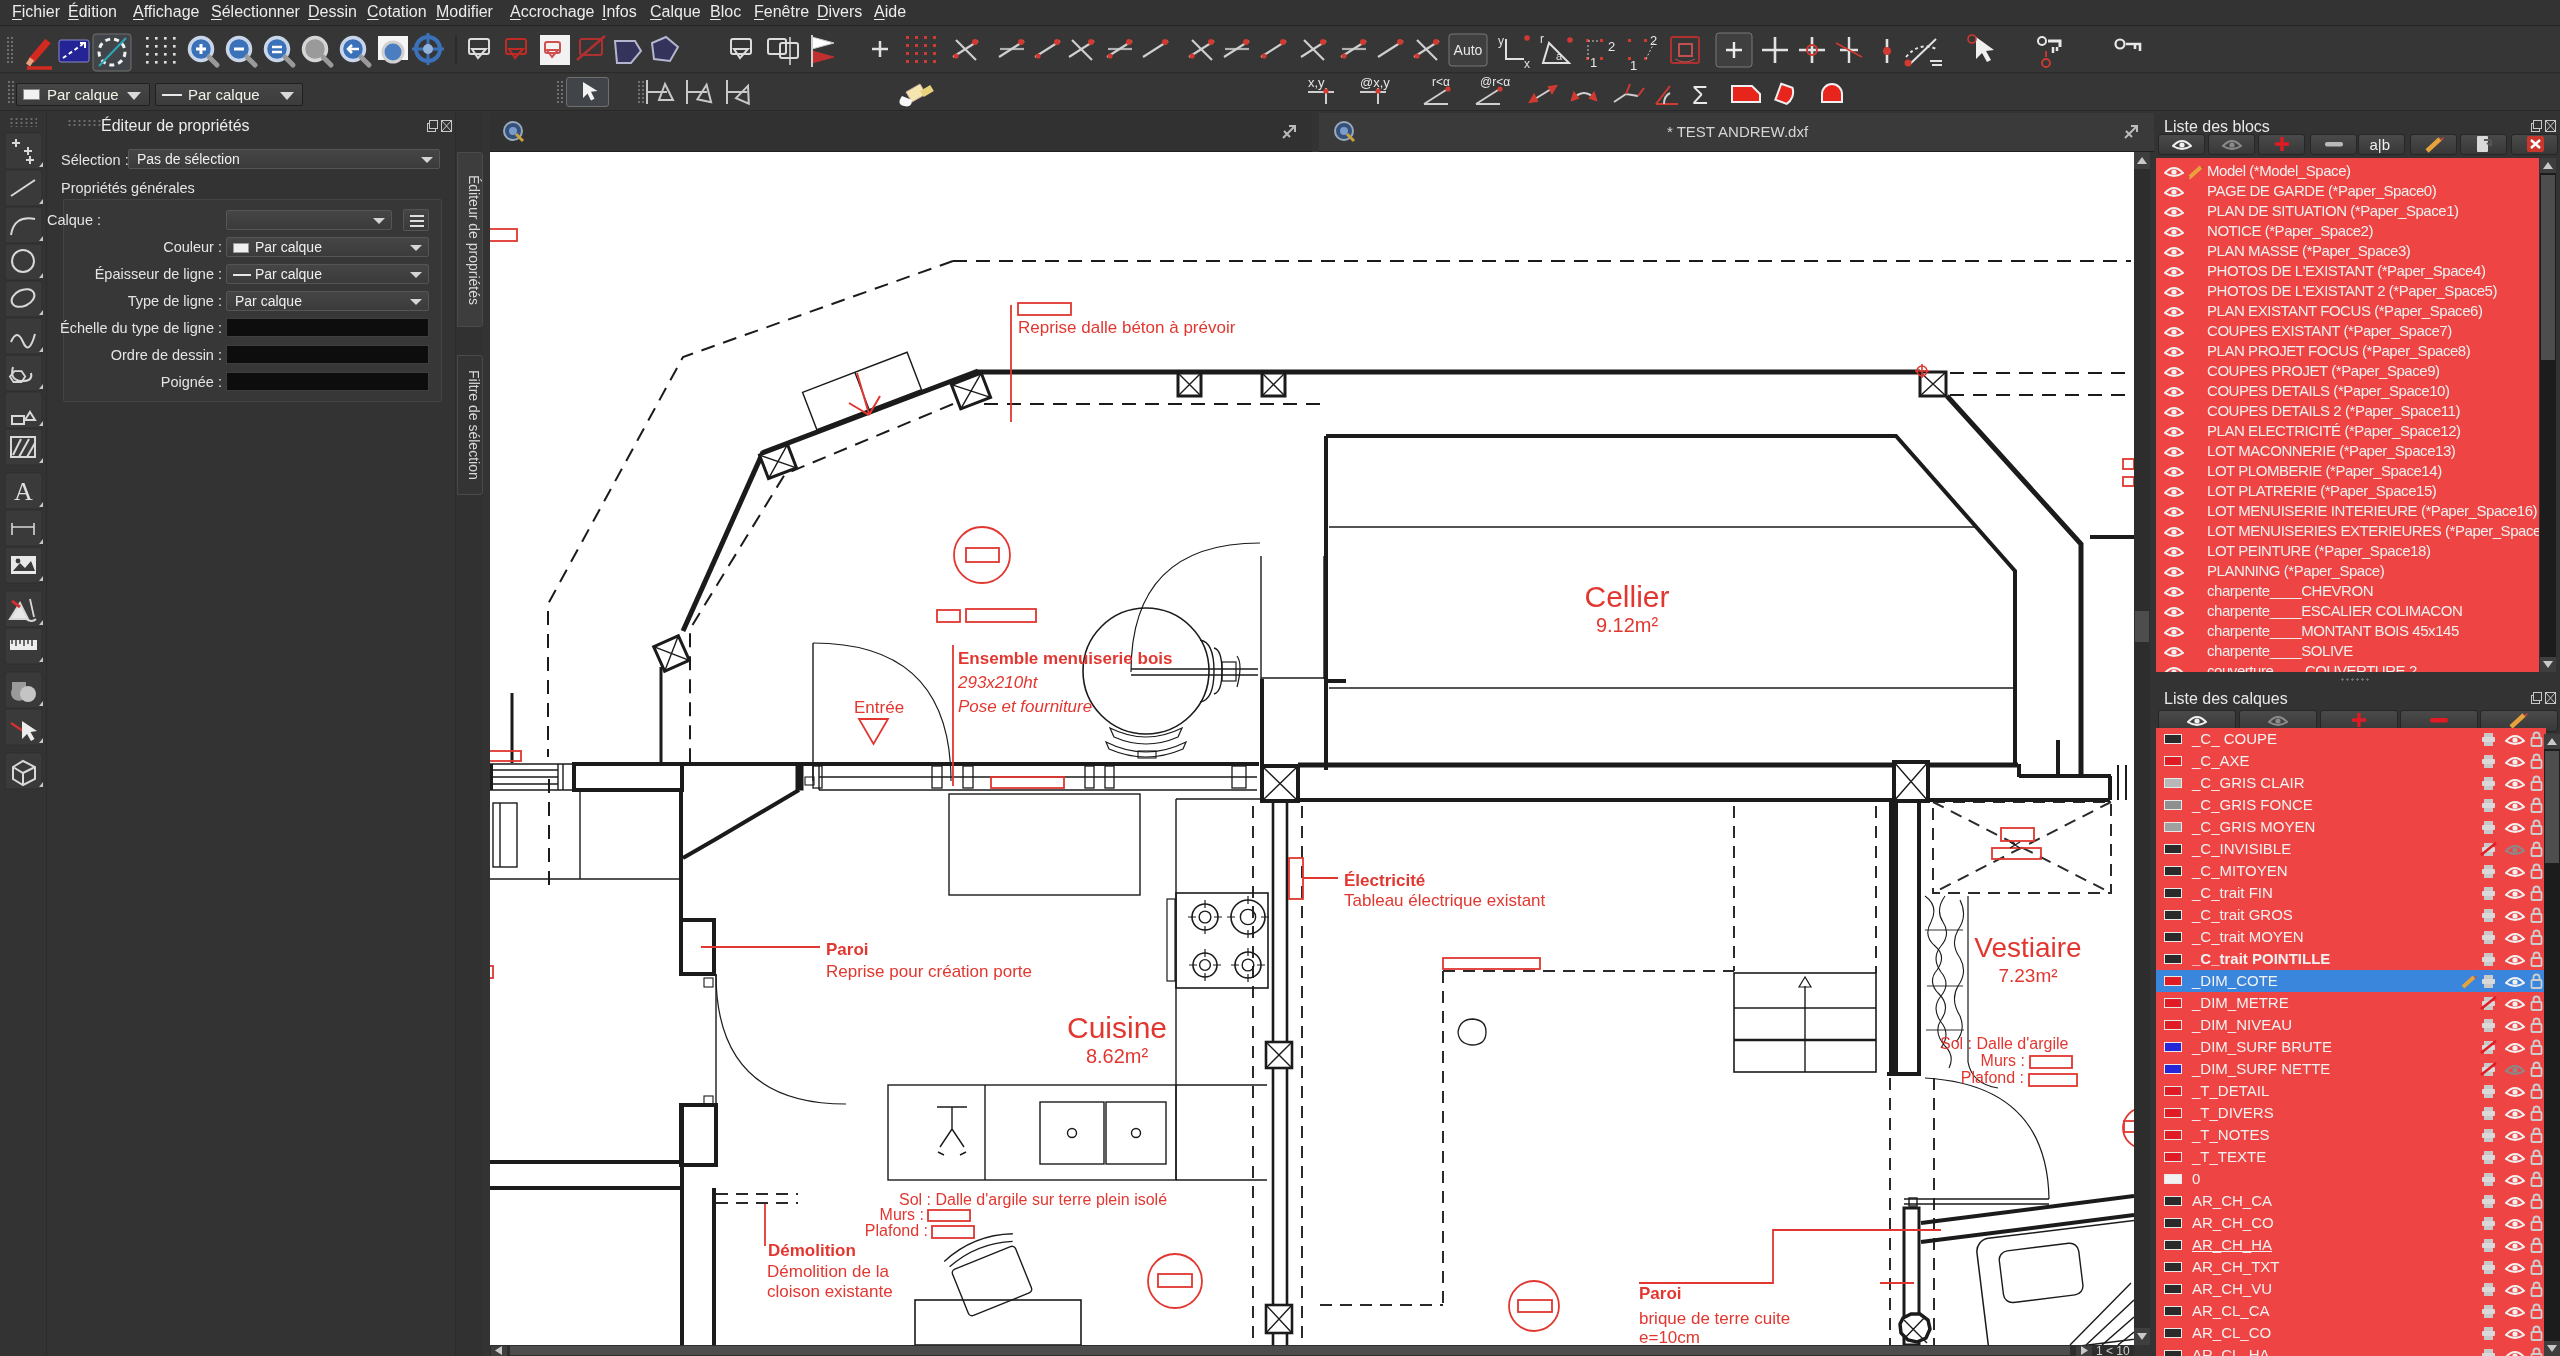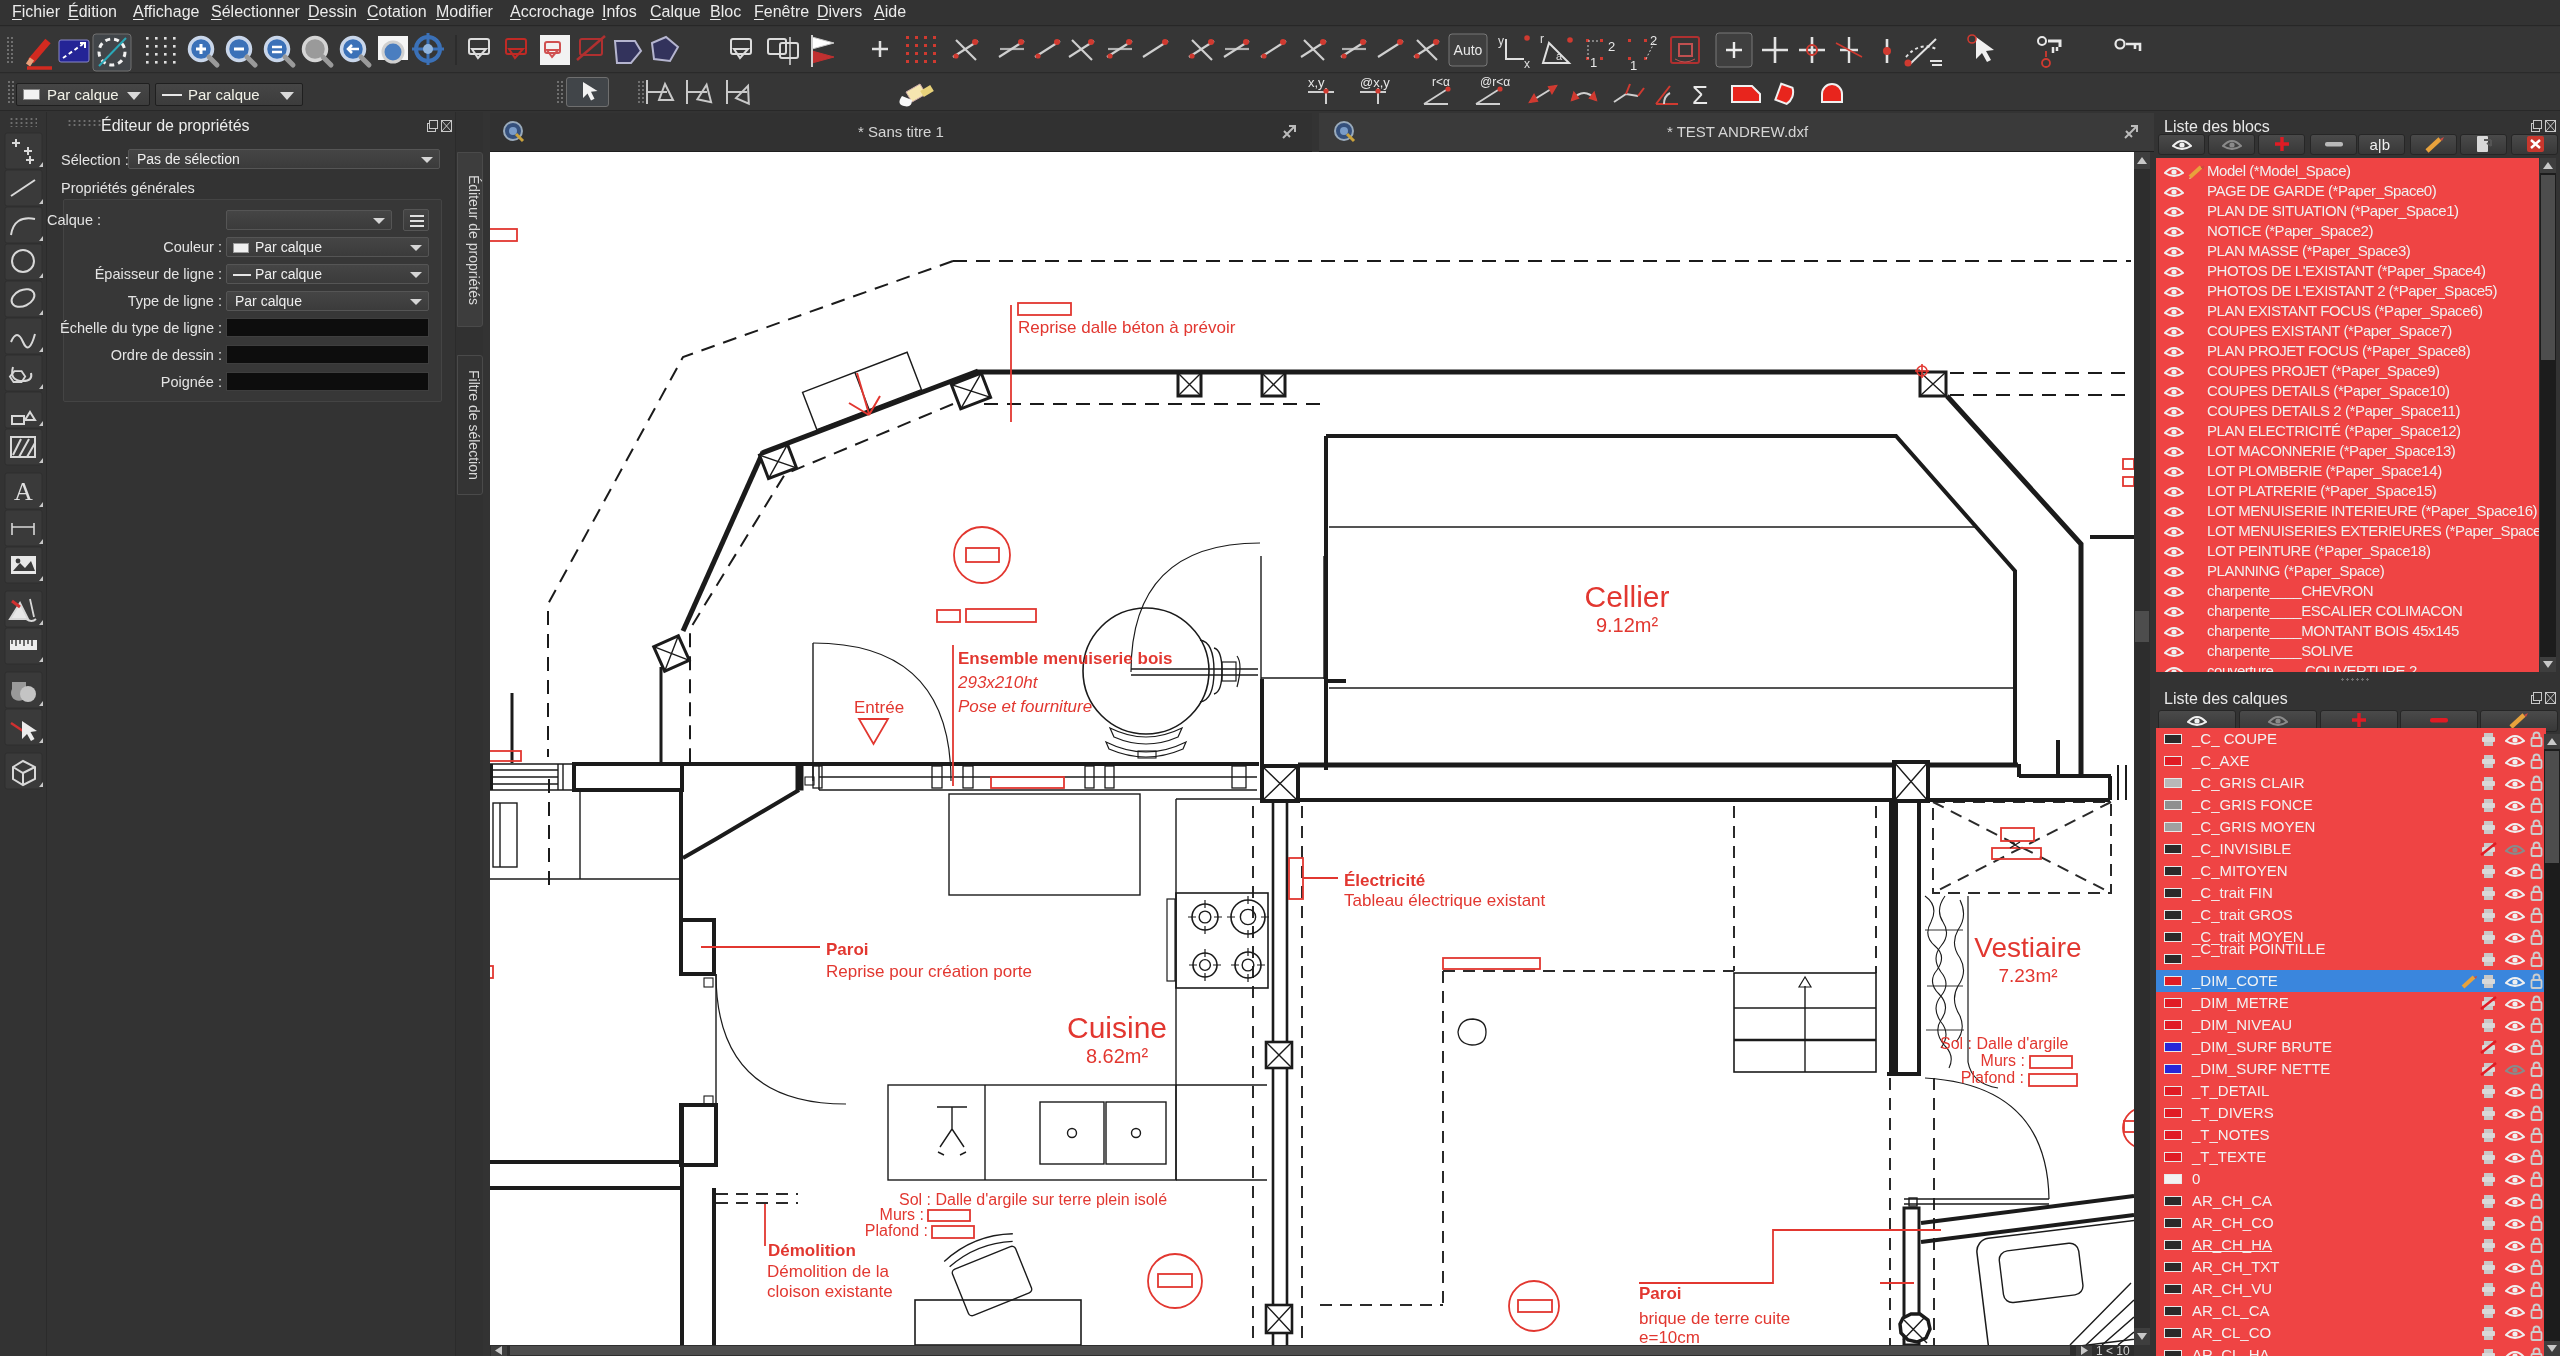--- a/index.html
+++ b/index.html
@@ -525,21 +525,20 @@
 <div id="tabstrip">
 <div class="vtab" style="top:40px;height:175px;background:#3d3d3d;">Éditeur de propriétés</div>
 <div class="vtab" style="top:243px;height:140px;background:#343434;">Filtre de sélection</div>
 </div>
 <div class="tbar" style="left:490px;width:822px;background:#313131;border-bottom:1px solid #1e1e1e;">
     <svg class="abs" style="left:12px;top:7px" width="24" height="24">
       <circle cx="11" cy="11" r="9" fill="#35507c" stroke="#9ab" stroke-width="2"></circle>
       <circle cx="11" cy="11" r="4" fill="#7a9cc8"></circle>
       <path d="M14 14 l7 7" stroke="#caa23c" stroke-width="3"></path>
     </svg>
-    <div style="position:absolute;left:0;right:0;top:10px;text-align:center;">* Sans titre 1</div>
     <svg class="abs" style="right:14px;top:10px" width="18" height="18">
       <path d="M3 15 L15 3 M9 3 l6 0 l0 6 M4 8 l6 6" stroke="#bbb" stroke-width="2" fill="none"></path>
     </svg>
   </div>
 <div class="tbar" style="left:1319px;width:837px;background:#3a3a3a;border-bottom:1px solid #1e1e1e;">
     <svg class="abs" style="left:14px;top:7px" width="24" height="24">
       <circle cx="11" cy="11" r="9" fill="#35507c" stroke="#9ab" stroke-width="2"></circle>
       <circle cx="11" cy="11" r="4" fill="#7a9cc8"></circle>
       <path d="M14 14 l7 7" stroke="#caa23c" stroke-width="3"></path>
     </svg>
@@ -1286,21 +1285,21 @@
       </svg>
 <svg class="abs" style="left:349px;top:203px" width="20" height="14" viewBox="0 0 20 14">
         <path d="M1 8 Q10 -2 19 8 Q10 14 1 8 z" fill="none" stroke="#f0f0f0" stroke-width="2"></path>
         <circle cx="10" cy="7" r="2.6" fill="#f0f0f0"></circle>
       </svg>
 <svg class="abs" style="left:374px;top:201px" width="13" height="16">
         <rect x="1.5" y="7" width="10" height="8" rx="1" fill="none" stroke="#cdcdcd" stroke-width="1.8"></rect>
         <path d="M3.5 7 v-2.5 a3 3 0 0 1 6 0 V 7" fill="none" stroke="#cdcdcd" stroke-width="1.8"></path>
       </svg>
 <span class="abs" style="left:8px;top:226px;width:18px;height:10px;background:#2a2a2a;border:1px solid #e8e8e8;"></span>
-<div class="abs" style="left:36px;top:212px;color:#f2f2f2;font-size:15px;white-space:nowrap;">_C_trait POINTILLE</div>
+<div class="abs" style="left:36px;top:222px;color:#f2f2f2;font-size:15px;white-space:nowrap;font-weight:bold;">_C_trait POINTILLE</div>
 <svg class="abs" style="left:324px;top:224px" width="17" height="15">
         <rect x="4" y="1" width="9" height="4" fill="#c9c9c9"></rect>
         <rect x="2" y="5" width="13" height="5" rx="1" fill="#d9d9d9"></rect>
         <rect x="4" y="10" width="9" height="4" fill="#c9c9c9"></rect>
       </svg>
 <svg class="abs" style="left:349px;top:225px" width="20" height="14" viewBox="0 0 20 14">
         <path d="M1 8 Q10 -2 19 8 Q10 14 1 8 z" fill="none" stroke="#f0f0f0" stroke-width="2"></path>
         <circle cx="10" cy="7" r="2.6" fill="#f0f0f0"></circle>
       </svg>
 <svg class="abs" style="left:374px;top:223px" width="13" height="16">

